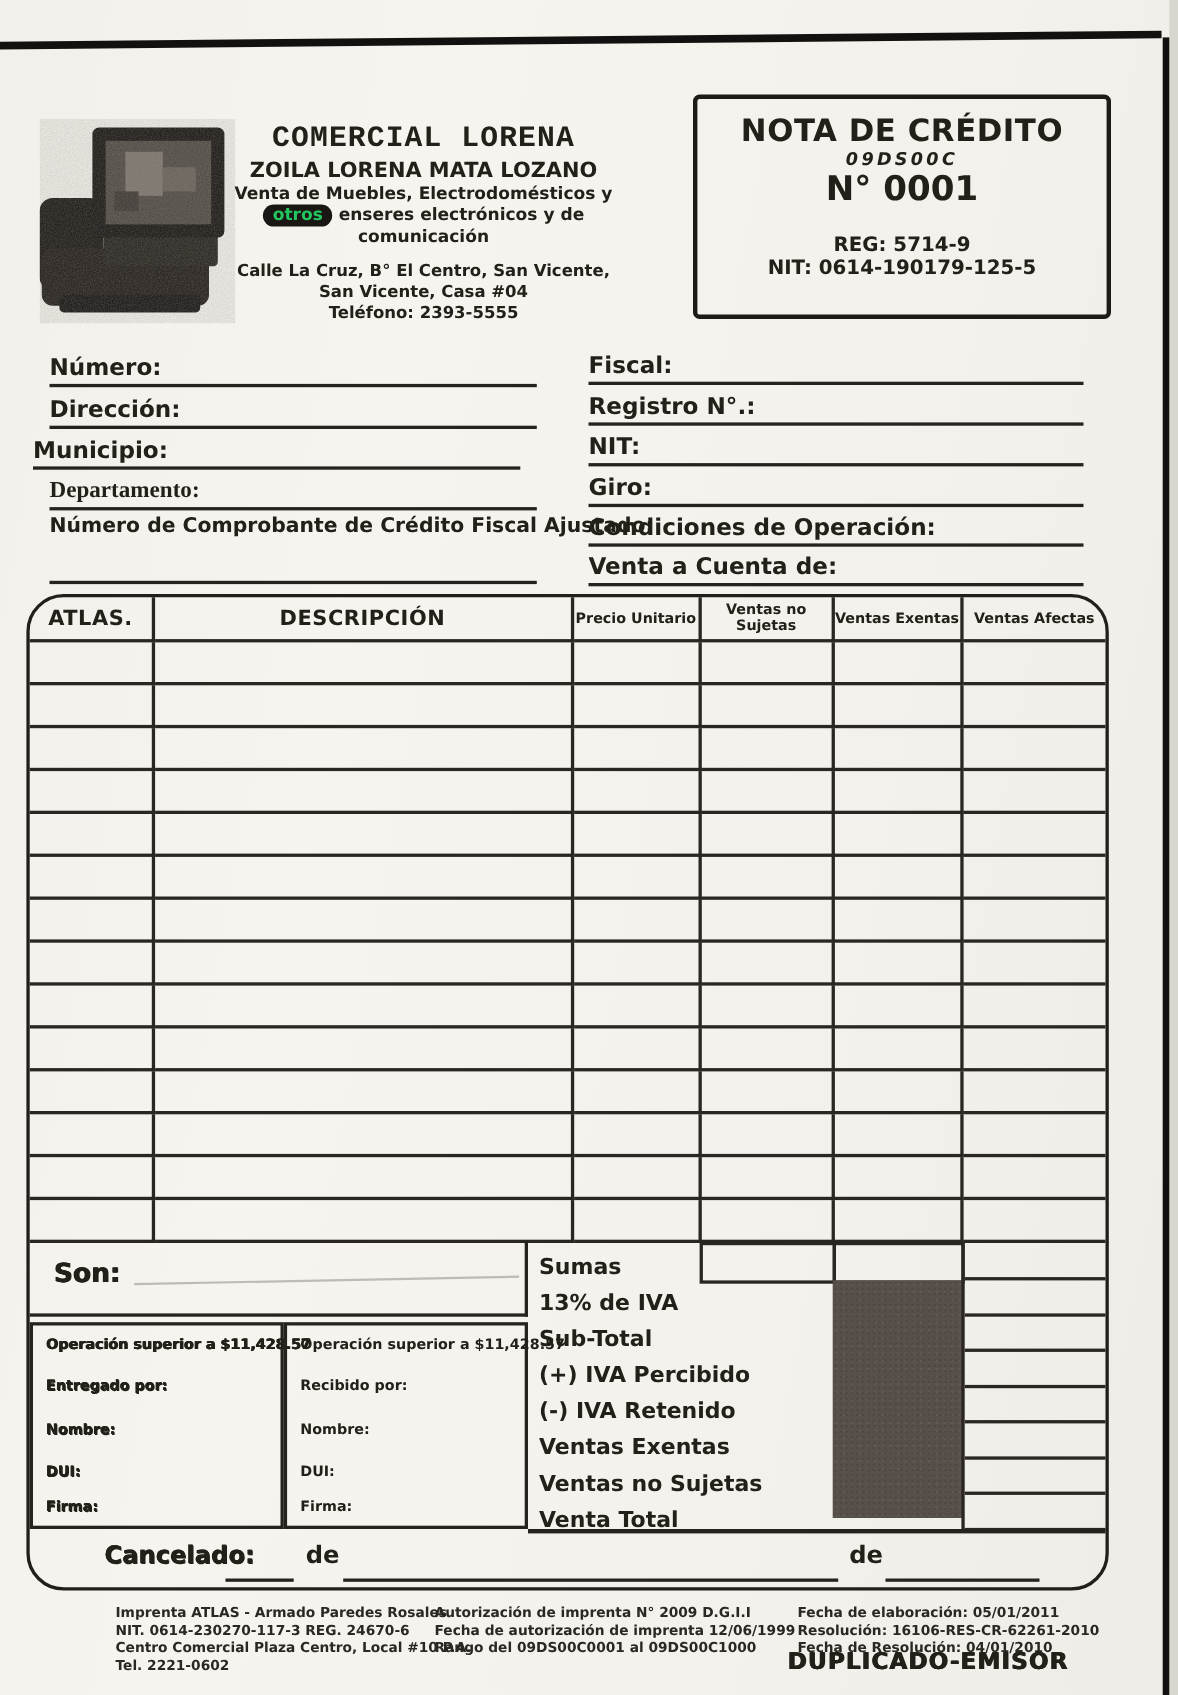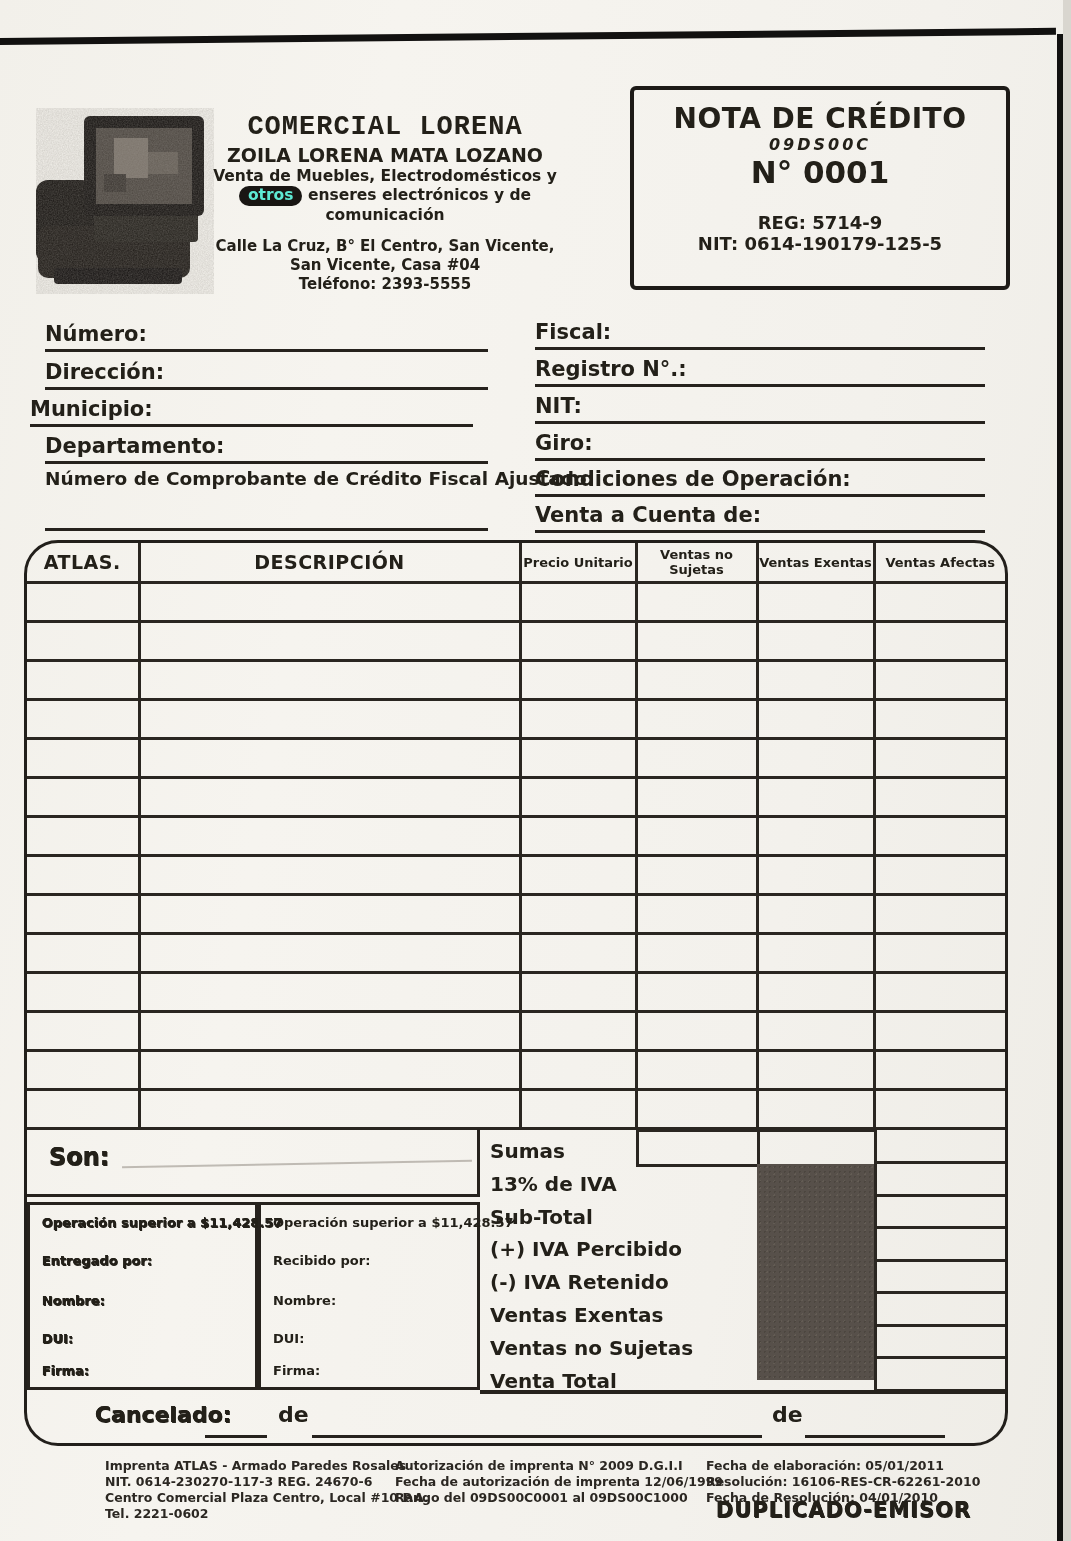--- a/index.html
+++ b/index.html
@@ -11,21 +11,21 @@
   }
   
   .scan-top{position:absolute;left:0;top:38px;width:1056px;height:7px;background:#121110;transform:rotate(-0.55deg);transform-origin:left center;}
   .scan-right{position:absolute;left:1057px;top:34px;width:6px;height:1507px;background:#121110;}
   .scan-right-shade{position:absolute;left:1063px;top:0;width:8px;height:1541px;background:#d9d6cf;}
   
   .company{position:absolute;left:192px;top:112px;width:386px;text-align:center;font-weight:700;}
   .co-name{font-size:27px;letter-spacing:1px;line-height:30px;font-family:Liberation Mono, monospace;}
   .co-owner{font-size:19px;line-height:23px;margin-top:2px;}
   .co-tag{font-size:15.5px;line-height:19px;}
-  .pill{background:#191613;color:#5eead4;border-radius:12px;padding:0 9px 1px 9px;display:inline-block;text-align:center;}
+  .pill{background:#191613;color:#22c55e;border-radius:12px;padding:0 9px 1px 9px;display:inline-block;text-align:center;}
   .co-addr{font-size:15px;line-height:19px;}
   .mt10{margin-top:12px;}
   
   .credit-box{position:absolute;left:630px;top:86px;width:372px;height:196px;border:4px solid #1d1a17;border-radius:6px;text-align:center;font-weight:700;}
   .cb-title{font-size:28px;margin-top:12px;letter-spacing:0.5px;}
   .cb-series{font-size:16px;letter-spacing:3px;margin-top:0px;font-style:italic;}
   .cb-number{font-size:31px;}
   .cb-reg{font-size:18px;margin-top:22px;line-height:21px;}
   .cb-nit{font-size:18px;line-height:21px;}
   
@@ -122,21 +122,21 @@
 
   <div class="field" style="left:45px;top:322px;width:443px;">
       <span>Número:</span>
     </div>
   <div class="field" style="left:45px;top:360px;width:443px;">
       <span>Dirección:</span>
     </div>
   <div class="field" style="left:30px;top:397px;width:443px;">
       <span>Municipio:</span>
     </div>
-  <div class="field" style="left:45px;top:434px;width:443px;">
+  <div class="field" style="left:45px;top:434px;width:443px;font-family:Liberation Serif, serif;">
       <span>Departamento:</span>
     </div>
   <div class="longlabel" style="left:45px;top:468px;">Número de Comprobante de Crédito Fiscal Ajustado:</div>
   <div class="nolabel" style="left:45px;top:498px;width:443px;height:30px;"></div>
 
   <div class="field" style="left:535px;top:320px;width:450px;">
       <span>Fiscal:</span>
     </div>
   <div class="field" style="left:535px;top:357px;width:450px;">
       <span>Registro N°.:</span>
@@ -350,20 +350,20 @@
       <div>Imprenta ATLAS - Armado Paredes Rosales</div>
       <div>NIT. 0614-230270-117-3 REG. 24670-6</div>
       <div>Centro Comercial Plaza Centro, Local #10 P.A.</div>
       <div>Tel. 2221-0602</div>
     </div>
   <div class="footer-col" style="left:395px;top:1458px;">
       <div>Autorización de imprenta N° 2009 D.G.I.I</div>
       <div>Fecha de autorización de imprenta 12/06/1999</div>
       <div>Rango del 09DS00C0001 al 09DS00C1000</div>
     </div>
-  <div class="footer-col" style="left:706px;top:1458px;">
+  <div class="footer-col" style="left:725px;top:1458px;">
       <div>Fecha de elaboración: 05/01/2011</div>
       <div>Resolución: 16106-RES-CR-62261-2010</div>
       <div>Fecha de Resolución: 04/01/2010</div>
     </div>
   <div class="dup-stamp smudge">DUPLICADO-EMISOR</div>
 
 </div>
 
 </body></html>

